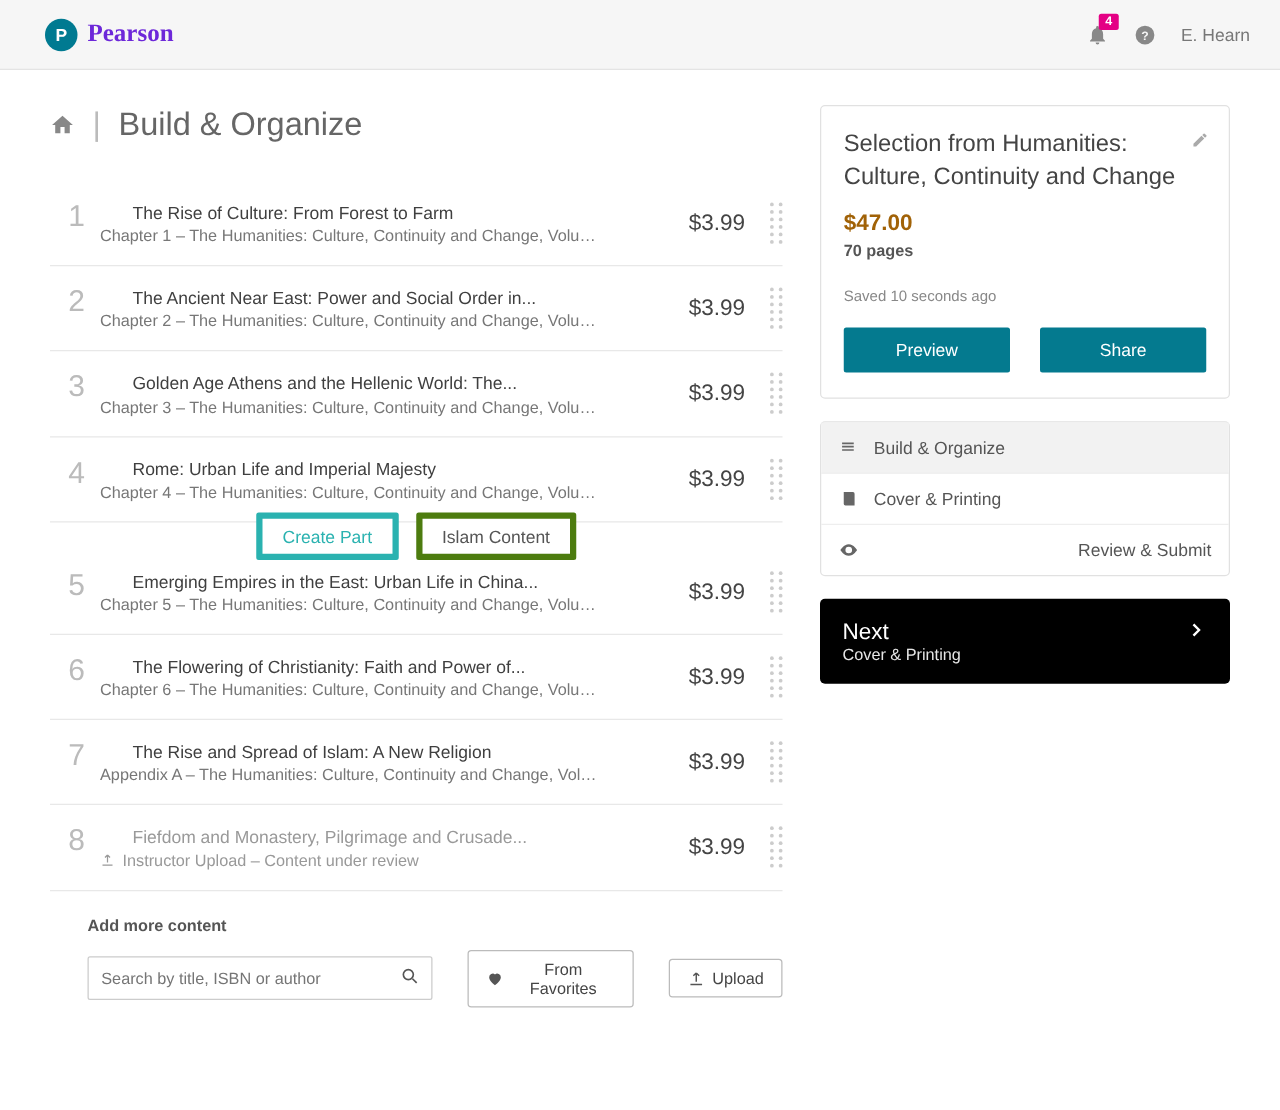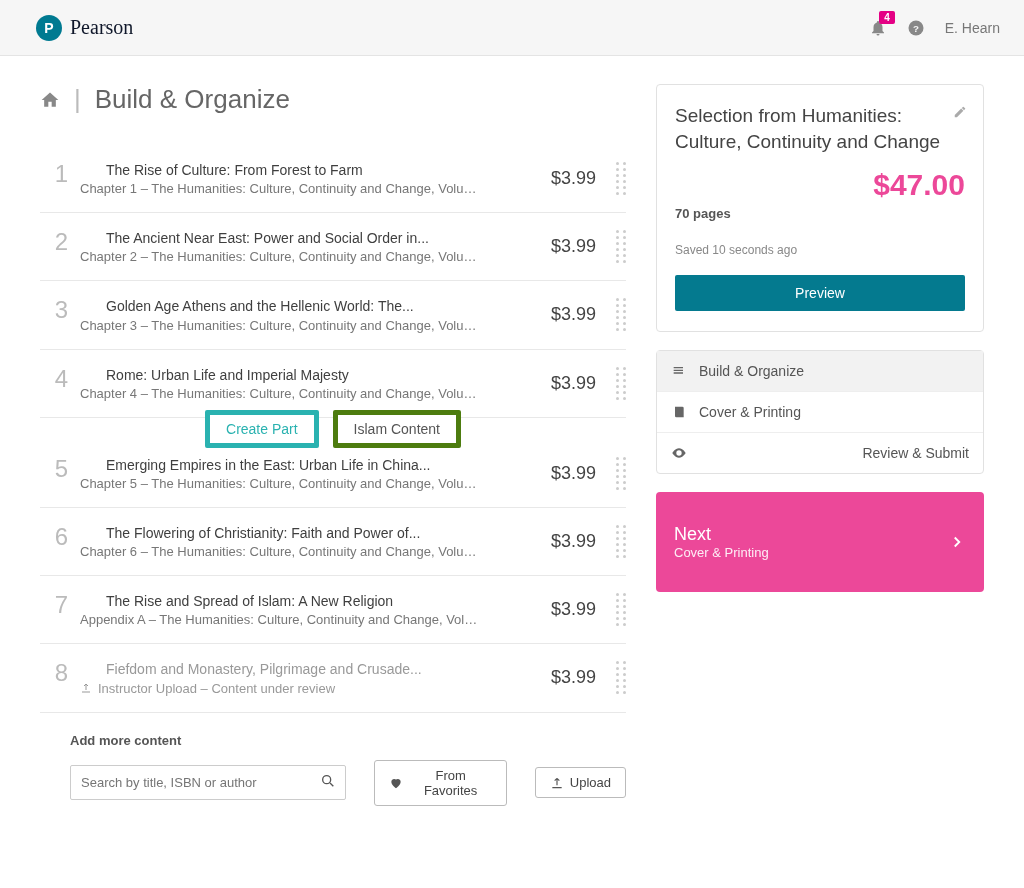--- a/index.html
+++ b/index.html
@@ -1,20 +1,20 @@
 <!DOCTYPE html>
 <html><head>
 <meta charset="utf-8">
 <style>
 * { box-sizing: border-box; margin: 0; padding: 0; }
 body { font-family: "Helvetica Neue", Arial, sans-serif; background: #fff; color: #333; width: 1024px; }
 .topbar { height: 56px; background: #f6f6f6; border-bottom: 1px solid #e4e4e4; display: flex; align-items: center; padding: 0 24px 0 36px; }
 .logo-wrap { display: flex; align-items: center; gap: 8px; }
 .logo-circle { width: 26px; height: 26px; border-radius: 50%; background: #007a91; display: flex; align-items: center; justify-content: center; color: #fff; font-weight: bold; font-size: 14px; }
-.logo-text { font-size: 20px; font-weight: 400; color: #0f172a; font-family: Georgia, serif; }
+.logo-text { font-size: 20px; font-weight: 700; color: #6d28d9; font-family: Georgia, serif; }
 .topbar-right { margin-left: auto; display: flex; align-items: center; gap: 20px; }
 .bell-wrap { position: relative; }
 .badge { position: absolute; top: -8px; right: -8px; background: #e40084; color: #fff; font-size: 10px; font-weight: bold; padding: 1px 5px; border-radius: 2px; }
 .icon { color: #888; cursor: pointer; }
 .username { color: #777; font-size: 14px; }
 
 .page-wrap { display: flex; padding: 28px 40px; gap: 30px; }
 .main-col { flex: 1; }
 .side-col { width: 328px; }
 
@@ -44,32 +44,32 @@
 .add-more-row { display: flex; align-items: center; gap: 28px; }
 .search-box { position: relative; width: 290px; }
 .search-box input { width: 100%; padding: 9px 34px 9px 10px; border: 1px solid #ccc; font-size: 13px; border-radius: 2px; }
 .search-glass { position: absolute; right: 10px; top: 8px; color: #666; }
 .small-btn { border: 1px solid #bbb; background: #fff; padding: 7px 14px; font-size: 13px; color: #444; cursor: pointer; display: flex; align-items: center; gap: 6px; border-radius: 3px; }
 
 .card { border: 1px solid #e1e1e1; border-radius: 4px; background: #fff; margin-bottom: 18px; }
 .summary-card { padding: 18px 18px 20px; }
 .summary-title { font-size: 19px; color: #444; font-weight: 400; line-height: 1.35; margin-bottom: 14px; position: relative; }
 .edit-pencil { position: absolute; right: -2px; top: 2px; color: #aaa; cursor: pointer; }
-.summary-price { font-size: 30px; font-weight: 700; color: #ec4899; text-align: right; }
+.summary-price { font-size: 18px; font-weight: 700; color: #a16207; }
 .summary-pages { font-size: 13px; color: #555; margin-top: 4px; font-weight: 600; }
 .summary-saved { font-size: 12px; color: #888; margin-top: 22px; }
 .summary-actions { display: flex; gap: 24px; margin-top: 18px; }
 .teal-btn { flex: 1; background: #047a8f; color: #fff; border: none; padding: 10px 0; font-size: 14px; cursor: pointer; border-radius: 2px; }
 
 .steps-card .step-item { padding: 12px 14px; border-bottom: 1px solid #eee; display: flex; align-items: center; gap: 10px; font-size: 14px; color: #555; cursor: pointer; }
 .steps-card .step-item:last-child { border-bottom: none; justify-content: space-between; }
 .steps-card .step-item.active { background: #f2f2f2; }
 .steps-card .step-icon { width: 18px; color: #666; display: flex; }
 
-.next-btn { background: #ec4899; color: #fff; border-radius: 4px; padding: 32px 18px; display: flex; align-items: center; justify-content: space-between; cursor: pointer; }
+.next-btn { background: #000000; color: #fff; border-radius: 4px; padding: 16px 18px; display: flex; align-items: flex-start; justify-content: space-between; cursor: pointer; }
 .next-text .next-label { font-size: 18px; font-weight: 500; }
 .next-text .next-sub { font-size: 13px; opacity: 0.9; }
 
 svg { display: block; }
 </style>
 </head>
 <body>
 
 <div class="topbar">
   <div class="logo-wrap">
@@ -352,20 +352,21 @@
           <svg width="14" height="14" viewBox="0 0 24 24" fill="#aaa">
               <path d="M3 17.25V21h3.75L17.81 9.94l-3.75-3.75L3 17.25zM20.71 7.04a1 1 0 0 0 0-1.41l-2.34-2.34a1 1 0 0 0-1.41 0l-1.83 1.83 3.75 3.75 1.83-1.83z"></path>
             </svg>
         </span>
       </div>
       <div class="summary-price">$47.00</div>
       <div class="summary-pages">70 pages</div>
       <div class="summary-saved">Saved 10 seconds ago</div>
       <div class="summary-actions">
         <button class="teal-btn">Preview</button>
+        <button class="teal-btn">Share</button>
       </div>
     </div>
 
     <div class="card steps-card" id="steps">
         <div class="step-item active">
           <span class="step-icon">
             <svg width="16" height="16" viewBox="0 0 24 24" fill="#666">
               <path d="M4 6h14v2H4zM4 10h14v2H4zM4 14h14v2H4z"></path>
             </svg>
           </span>

